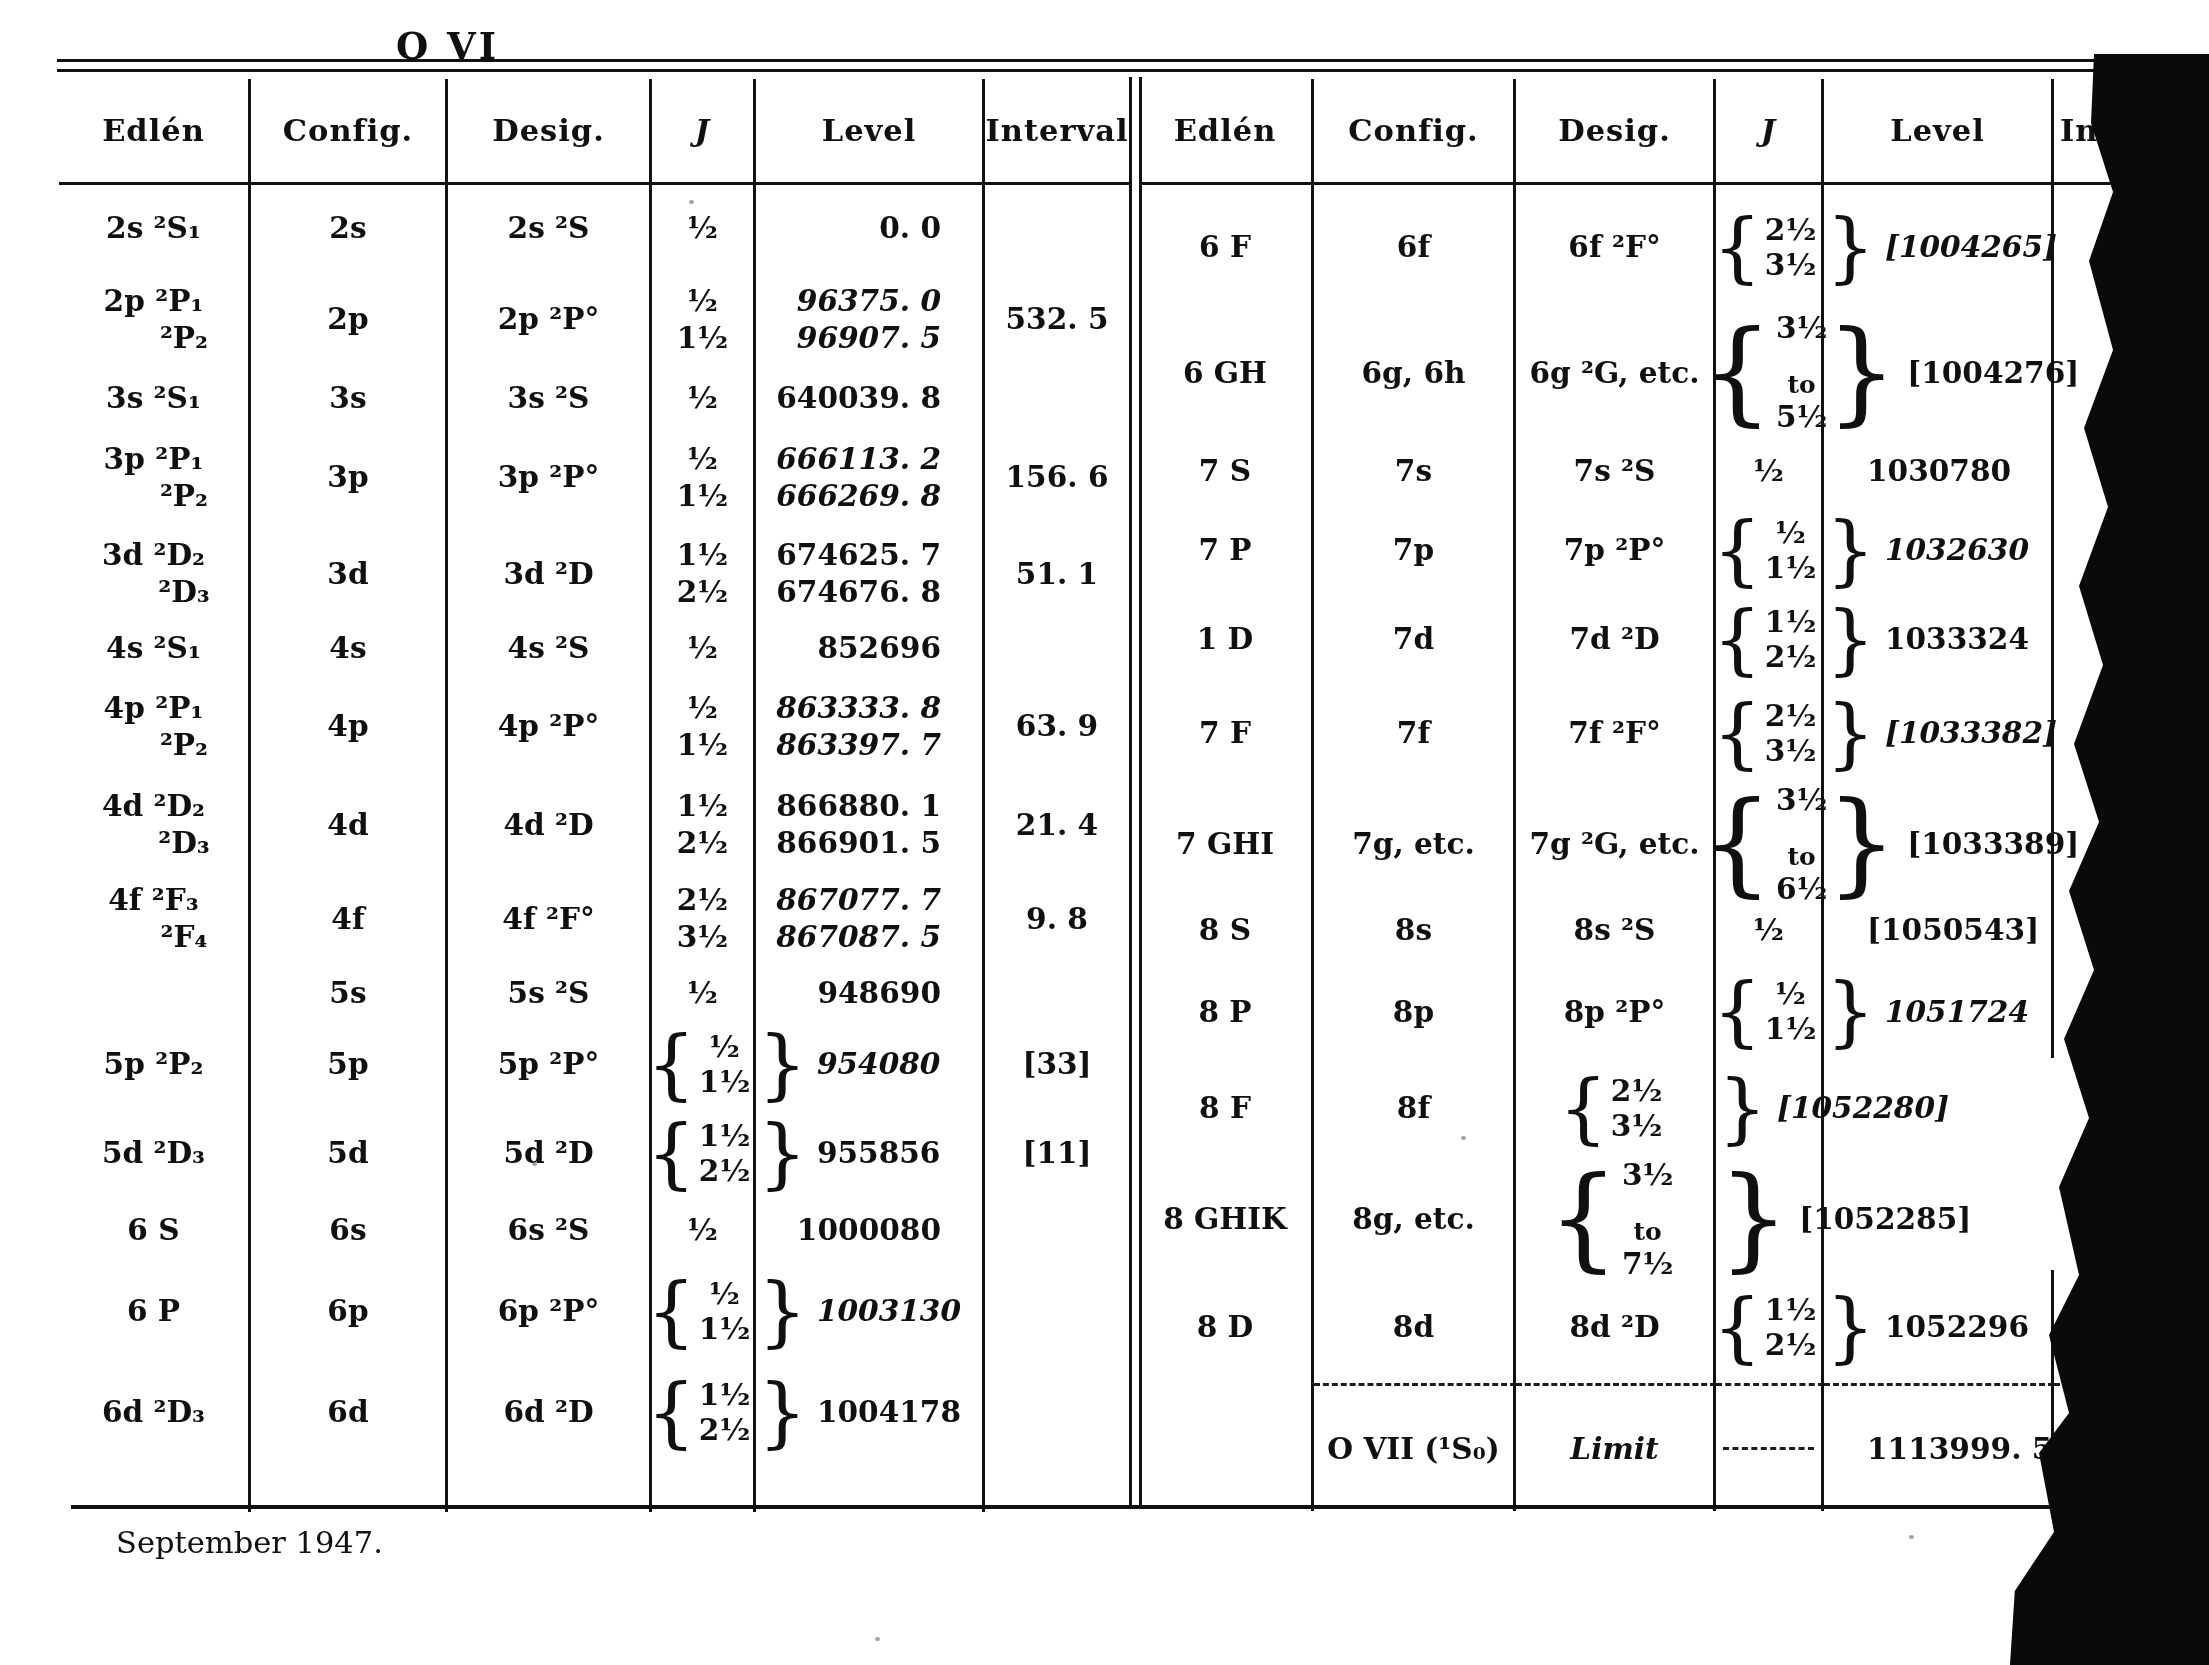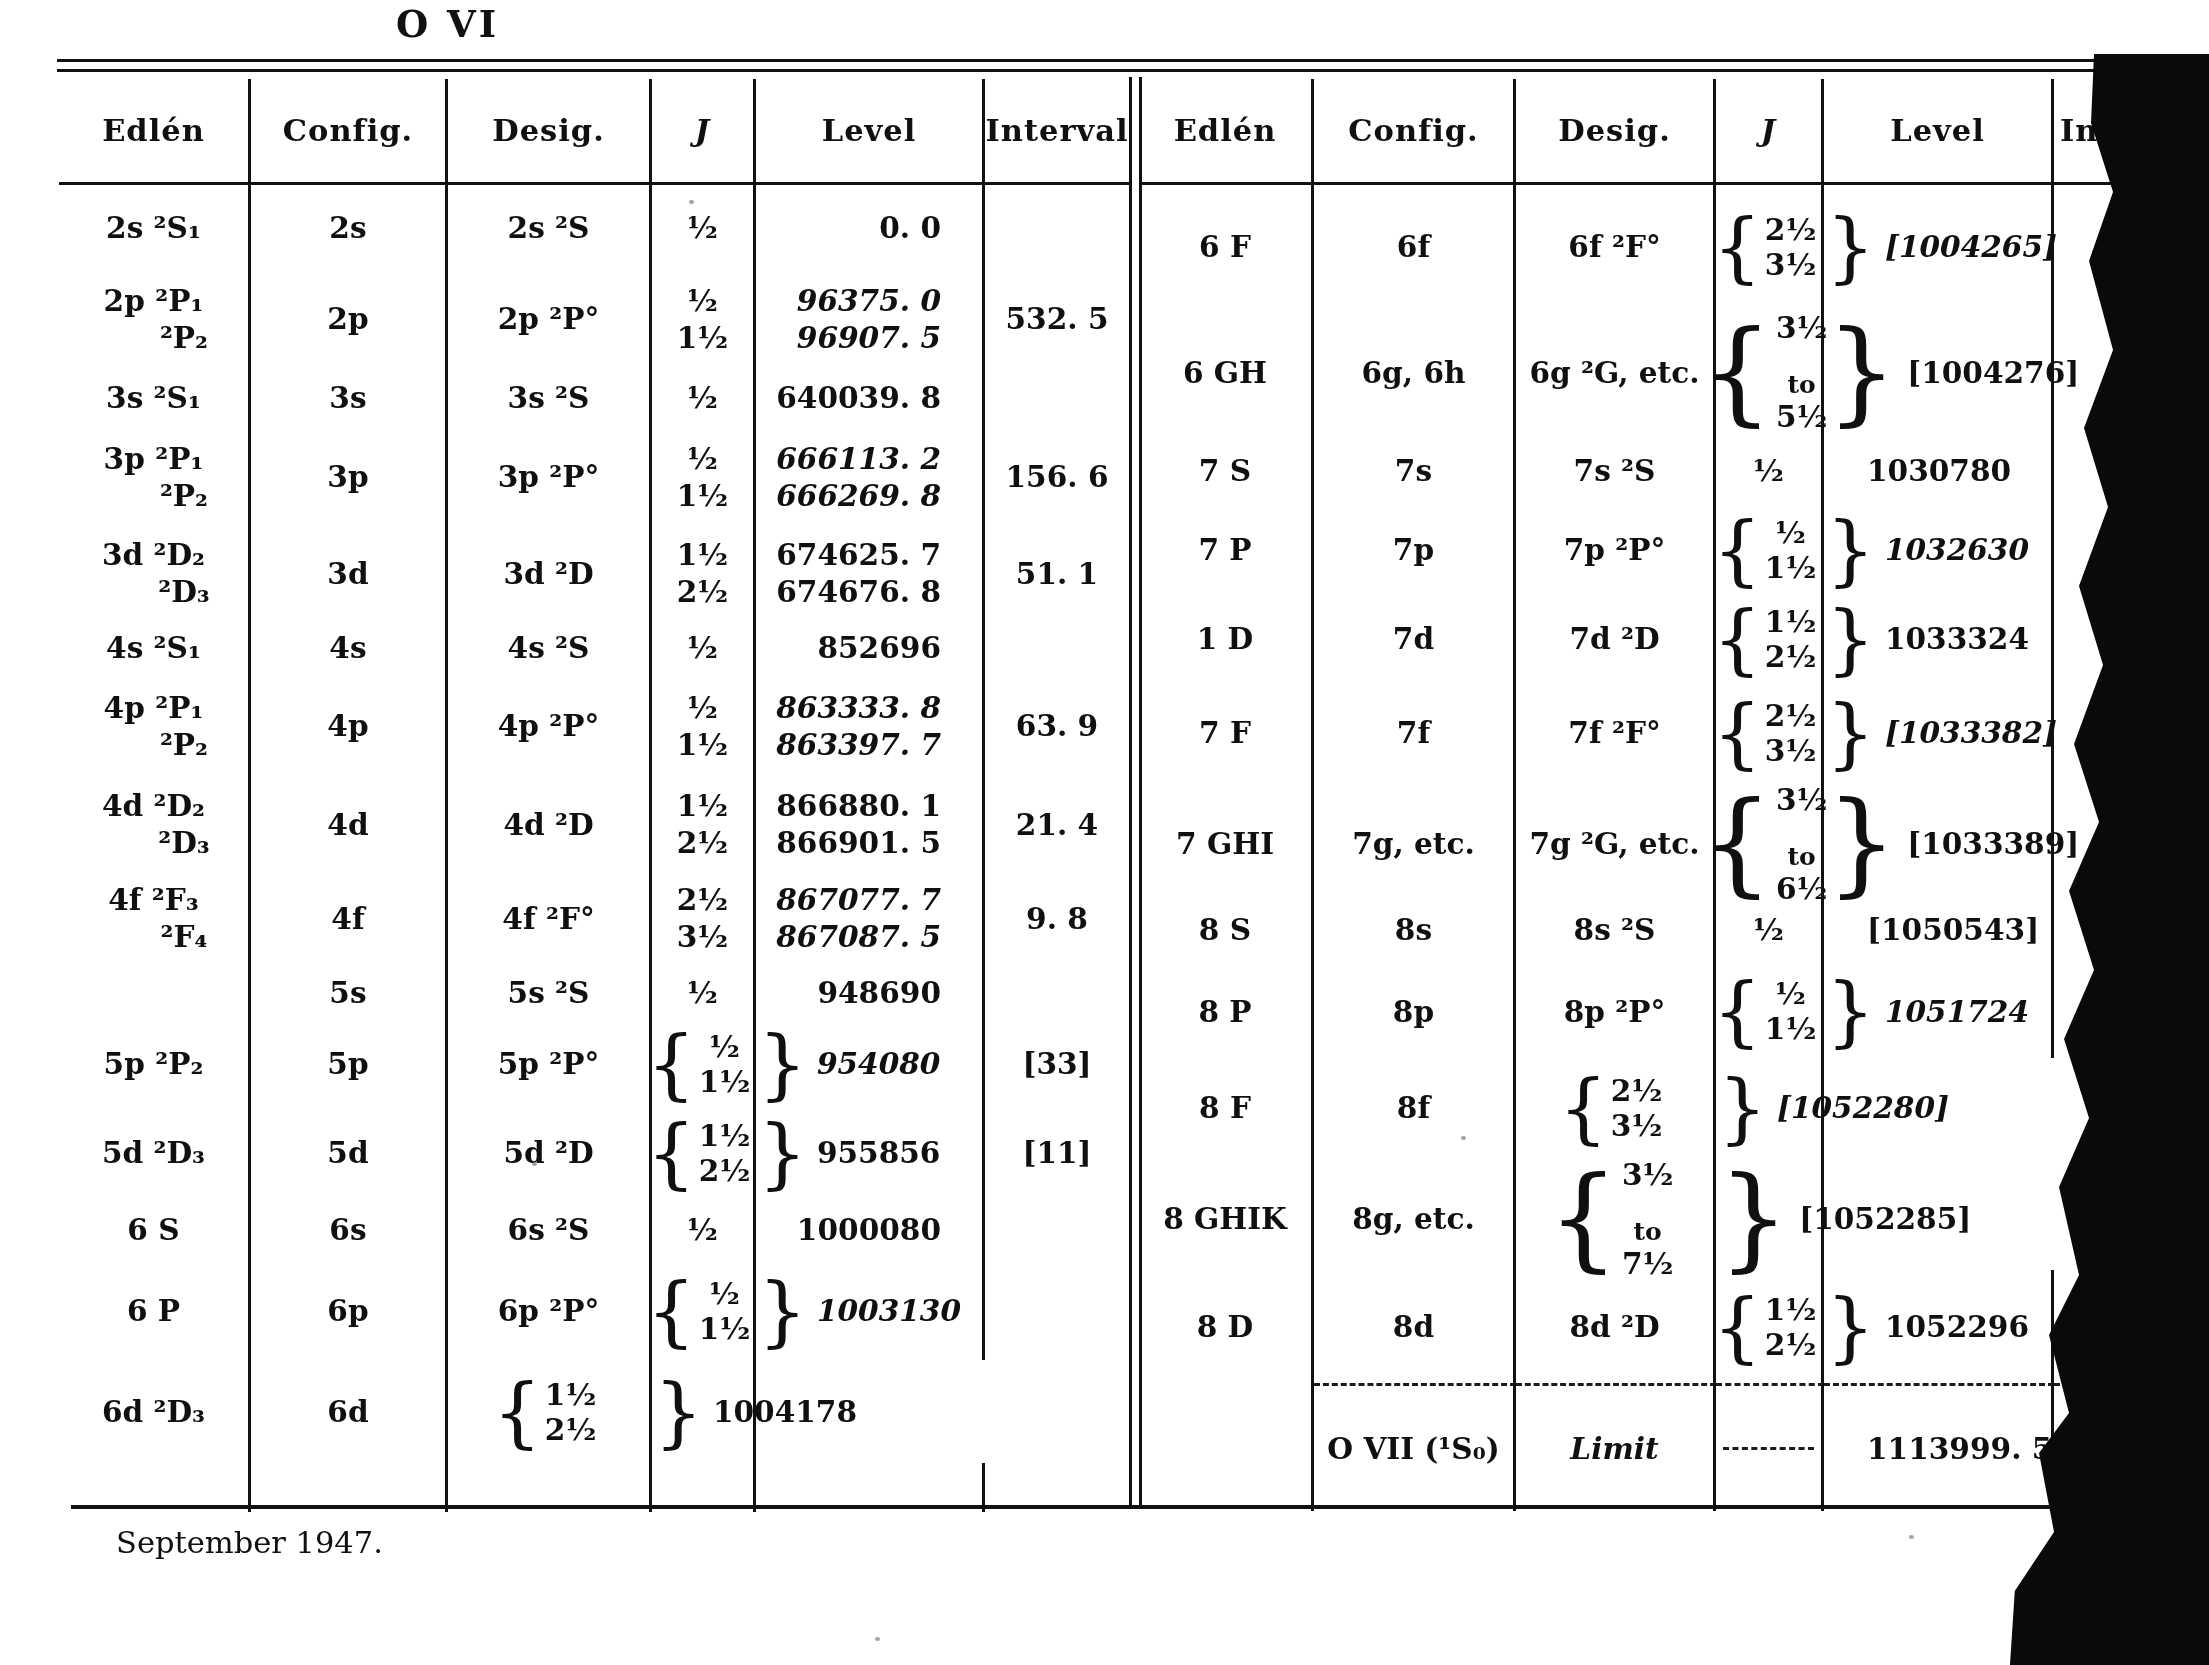--- a/index.html
+++ b/index.html
@@ -1,18 +1,18 @@
 <!DOCTYPE html>
 <html><head>
 <meta charset="utf-8">
 <style>
   html,body{margin:0;padding:0;background:#e8e8e8;}
   #page{position:relative;width:2210px;height:1666px;background:#ffffff;overflow:hidden;
         font-family:"DejaVu Serif","Liberation Serif",serif;color:#101010;}
-  #title{position:absolute;left:396px;top:2px;font-size:37px;font-weight:bold;letter-spacing:3px;}
+  #title{position:absolute;left:396px;top:24px;font-size:37px;font-weight:bold;letter-spacing:3px;}
   #toprule{position:absolute;left:57px;top:59px;width:2152px;height:6.9px;
            border-top:3.9px solid #111;border-bottom:3px solid #111;}
   #midsep{position:absolute;left:1129px;top:77px;width:6.9px;height:1430px;
           border-left:3px solid #111;border-right:3px solid #111;}
   #bottomrule{position:absolute;left:71px;top:1505px;width:2014px;height:3.9px;background:#111;}
   #footer{position:absolute;left:116px;top:1525px;font-size:30.5px;}
   .half{position:absolute;top:79px;}
   #lhalf{left:59px;width:1070px;}
   #rhalf{left:1139px;width:1071px;}
   .row{display:grid;}
@@ -313,20 +313,21 @@
           <span class="lv it">1003130</span>
         </div>
       <div class="c"></div>
     </div>
 
     <div class="row" style="height:103px">
       <div class="c">
           <div>6d ²D₃</div>
         </div>
       <div class="c">6d</div>
+      <div class="c">6d ²D</div>
       <div class="c brace-cell">
           <span class="brace b2">{</span>
           <span class="jstack">
             <span>1½</span>
             <span>2½</span>
           </span>
         </div>
       <div class="c level bl">
           <span class="brace b2">}</span>
           <span class="lv">1004178</span>

